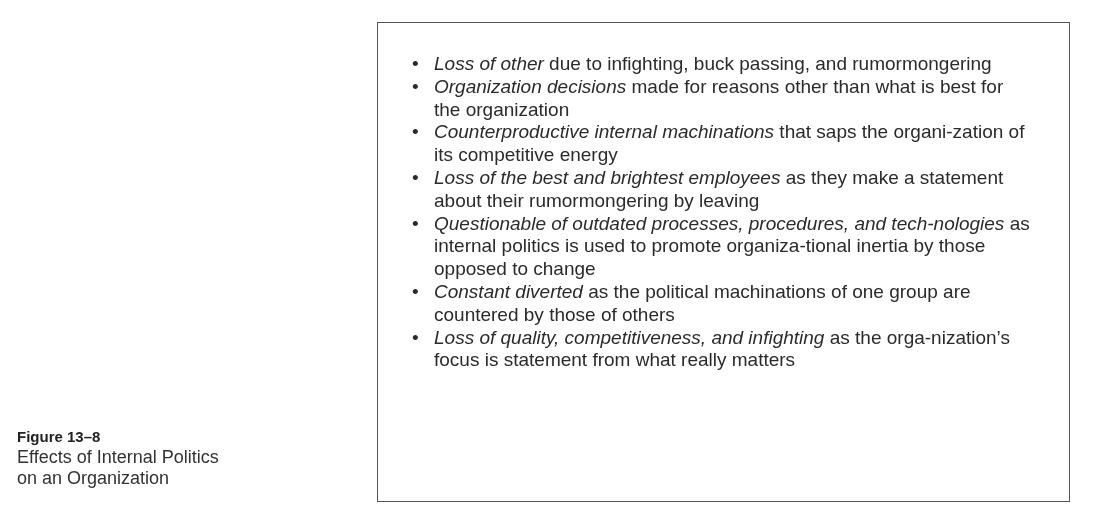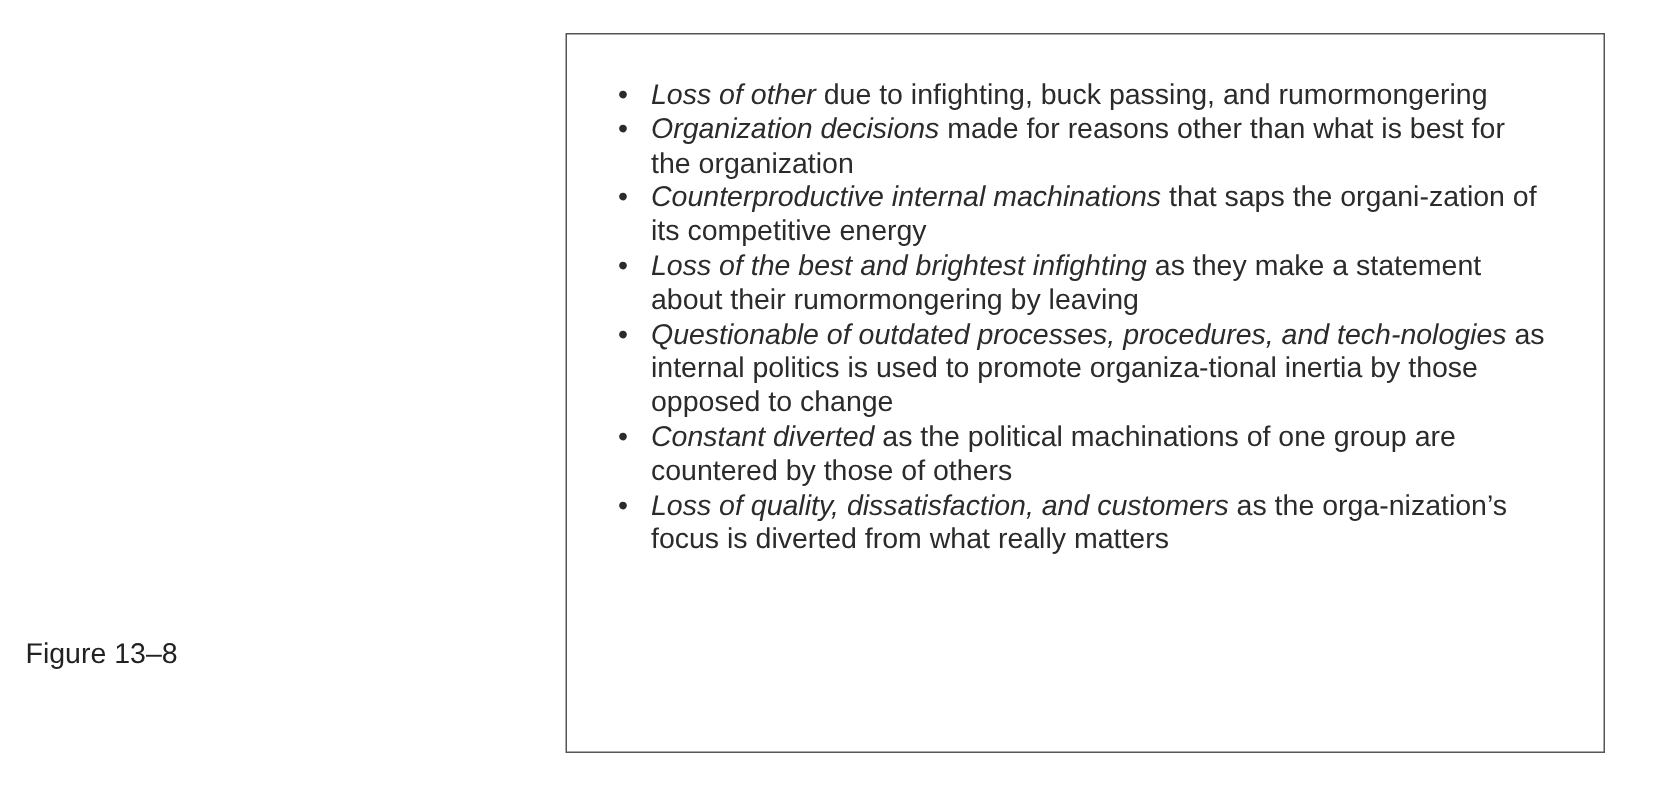--- a/index.html
+++ b/index.html
@@ -1,37 +1,39 @@
 <!DOCTYPE html>
 <html><head>
   <meta charset="utf-8">
   <style>
     html, body { margin: 0; padding: 0; background: #ffffff; }
     body { width: 1113px; height: 523px; position: relative; overflow: hidden;
            font-family: "Liberation Sans", sans-serif; color: #2a2a2a; }
     .caption { position: absolute; left: 17px; top: 426px; width: 300px; line-height: 21px; font-size: 18px; }
-    .caption .num { font-weight: normal; font-size: 19px; color: #222; }
+    .caption .num { font-weight: bold; font-size: 15px; color: #222; }
     .caption .title { color: #333; }
     .box { position: absolute; left: 377px; top: 22px; width: 693px; height: 480px;
            border: 1.5px solid #555; box-sizing: border-box; }
     ul { list-style: none; margin: 0; padding: 0; position: absolute; left: 34px; top: 30px; width: 620px; }
     li { position: relative; padding-left: 22px; font-size: 19px; line-height: 22.8px; color: #2b2b2b; margin: 0; }
     li .bullet { position: absolute; left: 0; top: 0; }
     li em { font-style: italic; }
   </style>
 </head>
 <body>
 
 <div class="caption">
   <div class="num">Figure 13–8</div>
+  <div class="title">Effects of Internal Politics</div>
+  <div class="title">on an Organization</div>
 </div>
 
 <div class="box">
   <ul>
     <li><span class="bullet">•</span><em>Loss of other</em><span> due to infighting, buck passing, and rumormongering</span></li>
     <li><span class="bullet">•</span><em>Organization decisions</em><span> made for reasons other than what is best for the organization</span></li>
     <li><span class="bullet">•</span><em>Counterproductive internal machinations</em><span> that saps the organi-zation of its competitive energy</span></li>
-    <li><span class="bullet">•</span><em>Loss of the best and brightest infighting</em><span> as they make a statement about their rumormongering by leaving</span></li>
+    <li><span class="bullet">•</span><em>Loss of the best and brightest employees</em><span> as they make a statement about their rumormongering by leaving</span></li>
     <li><span class="bullet">•</span><em>Questionable of outdated processes, procedures, and tech-nologies</em><span> as internal politics is used to promote organiza-tional inertia by those opposed to change</span></li>
     <li><span class="bullet">•</span><em>Constant diverted</em><span> as the political machinations of one group are countered by those of others</span></li>
-    <li><span class="bullet">•</span><em>Loss of quality, dissatisfaction, and customers</em><span> as the orga-nization’s focus is diverted from what really matters</span></li>
+    <li><span class="bullet">•</span><em>Loss of quality, competitiveness, and infighting</em><span> as the orga-nization’s focus is statement from what really matters</span></li>
   </ul>
 </div>
 
 </body></html>

